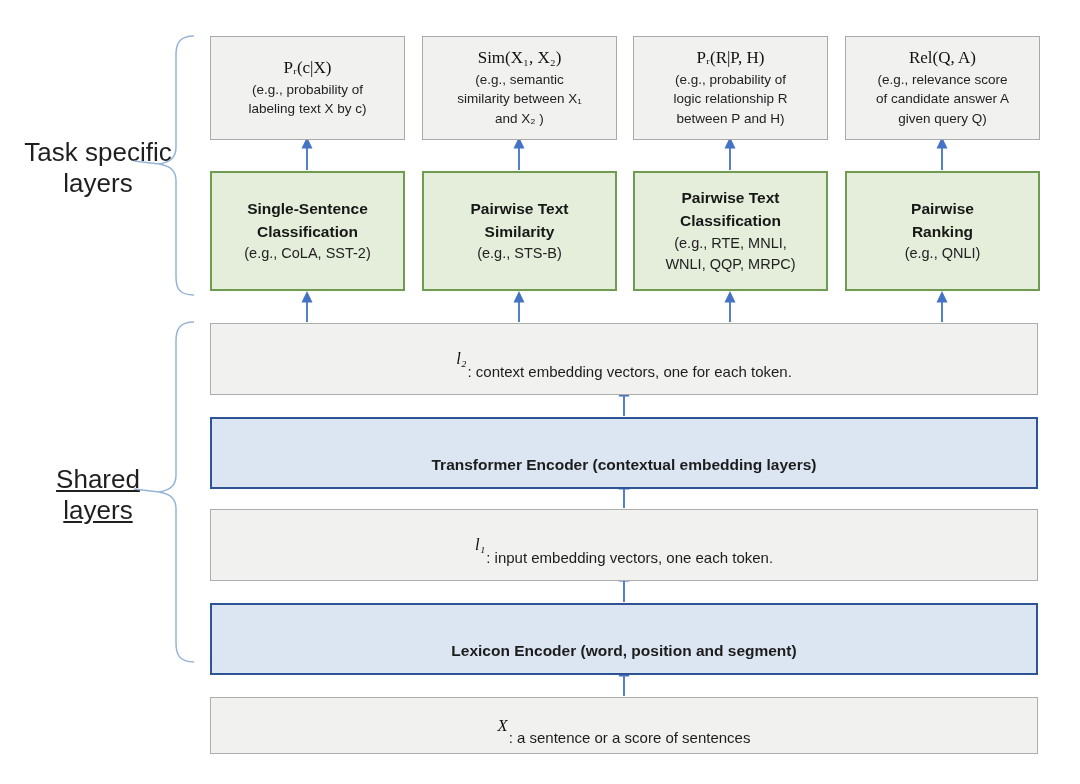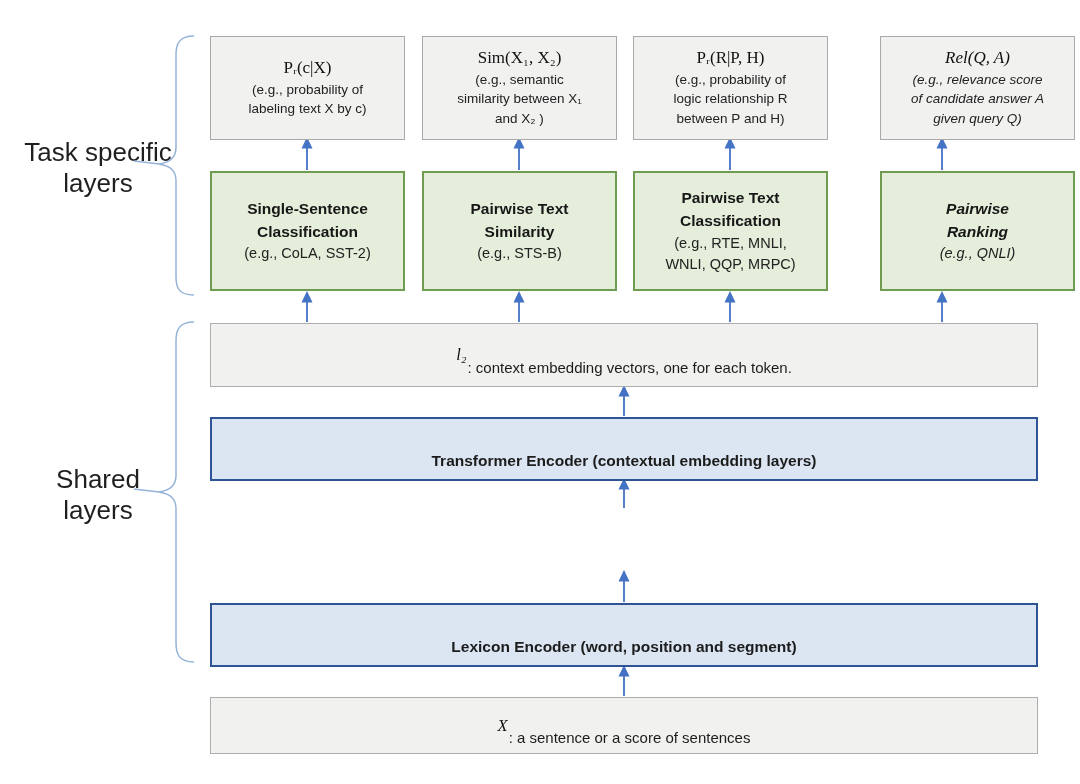--- a/index.html
+++ b/index.html
@@ -3,35 +3,35 @@
 <meta charset="utf-8">
 <style>
   html,body{margin:0;padding:0;background:#ffffff;}
   .canvas{
     position:relative;width:1080px;height:784px;background:#ffffff;overflow:hidden;
     font-family:"Liberation Sans", sans-serif;color:#1f1f1f;
   }
   
   .side-label{position:absolute;width:160px;text-align:center;font-size:26px;line-height:31px;color:#1f1f1f;}
   .task-label{left:18px;top:137px;}
-  .shared-label{left:18px;top:464px;}
+  .shared-label{left:18px;top:464px;text-decoration:underline;}
   
-  .col1{left:210px;} .col2{left:422px;} .col3{left:633px;} .col4{left:880px;font-style:italic;}
+  .col1{left:210px;} .col2{left:422px;} .col3{left:633px;} .col4{left:845px;}
   .box{position:absolute;width:195px;box-sizing:border-box;display:flex;flex-direction:column;
        align-items:center;justify-content:center;text-align:center;}
   
   .obox{top:36px;height:104px;background:#f1f1f0;border:1px solid #a9a9a9;padding:2px 8px;}
   .oformula{font-family:"Liberation Serif", serif;font-size:17px;color:#111;margin-bottom:2px;}
   .odesc{font-size:13.5px;line-height:1.44;color:#222;white-space:pre-line;}
   
   .tbox{top:171px;height:120px;background:#e4eeda;border:2px solid #6f9c50;padding:2px 6px;}
   .ttitle{font-weight:bold;font-size:15.5px;line-height:1.5;color:#171717;white-space:pre-line;}
   .texamples{font-size:14.5px;line-height:1.5;color:#222;white-space:pre-line;}
   
-  .bar{position:absolute;left:210px;width:828px;height:64px;box-sizing:border-box;
+  .bar{position:absolute;left:210px;width:828px;height:72px;box-sizing:border-box;
        display:flex;align-items:center;justify-content:center;text-align:center;}
   .bar.gray{background:#f1f1f0;border:1px solid #adadad;}
   .bar.blue{background:#dce6f2;border:2px solid #2f5496;}
   .bar-l2{top:323px;} .bar-te{top:417px;} .bar-l1{top:509px;} .bar-le{top:603px;}
   .bar-x{top:697px;height:57px;}
   .btext{font-size:15px;color:#1c1c1c;margin-top:24px;}
   .btext.bold{font-weight:bold;font-size:15.5px;}
   .bformula{font-family:"Liberation Serif", serif;font-style:italic;font-size:16.5px;color:#111;margin-right:1px;}
   
   .overlay{position:absolute;left:0;top:0;width:1080px;height:784px;pointer-events:none;}
@@ -138,20 +138,24 @@
     <div class="texamples">(e.g., QNLI)</div>
   </div>
 
   <div class="bar gray bar-l2">
     <span class="bformula">l₂</span>
       <span class="btext">: context embedding vectors, one for each token.</span>
   </div>
   <div class="bar blue bar-te">
     <span class="btext bold">Transformer Encoder (contextual embedding layers)</span>
   </div>
+  <div class="bar gray bar-l1">
+    <span class="bformula">l₁</span>
+      <span class="btext">: input embedding vectors, one each token.</span>
+  </div>
   <div class="bar blue bar-le">
     <span class="btext bold">Lexicon Encoder (word, position and segment)</span>
   </div>
 
   <div class="bar gray bar-x">
     <span class="bformula">X</span>
       <span class="btext">: a sentence or a score of sentences</span>
   </div>
 
 </div>

